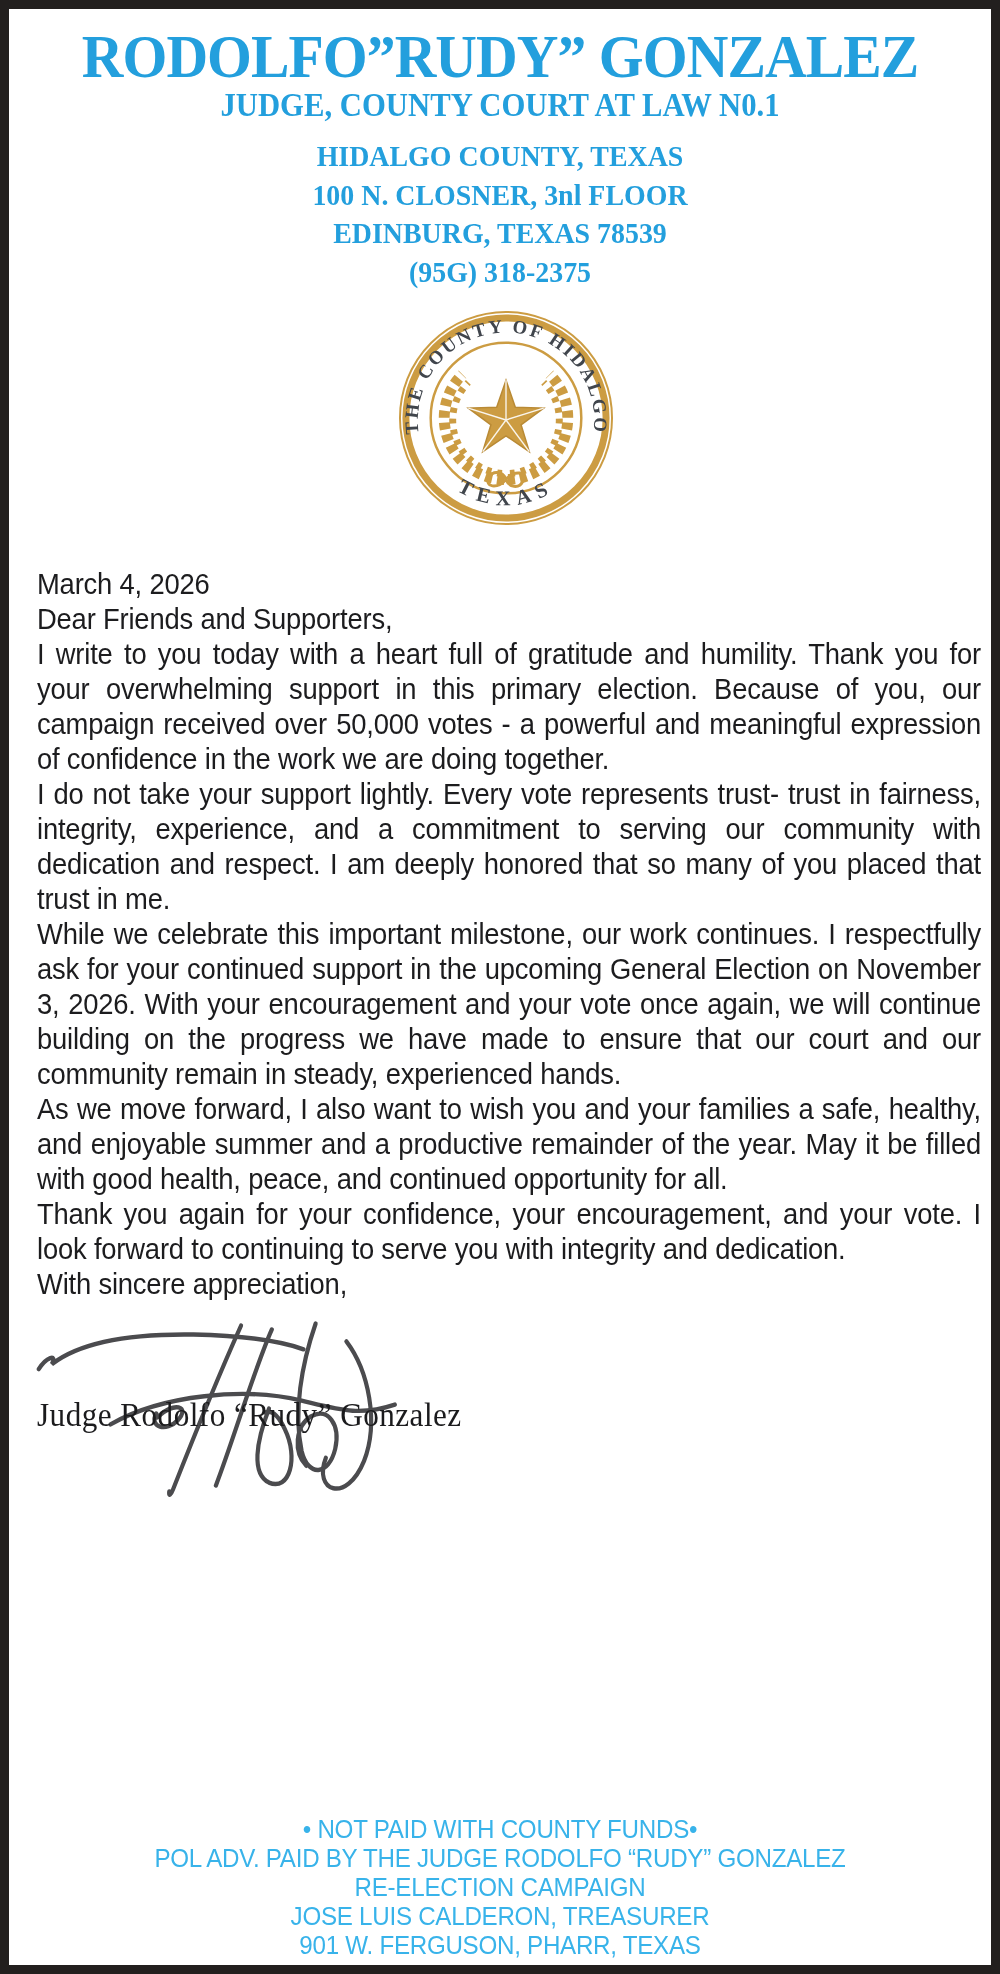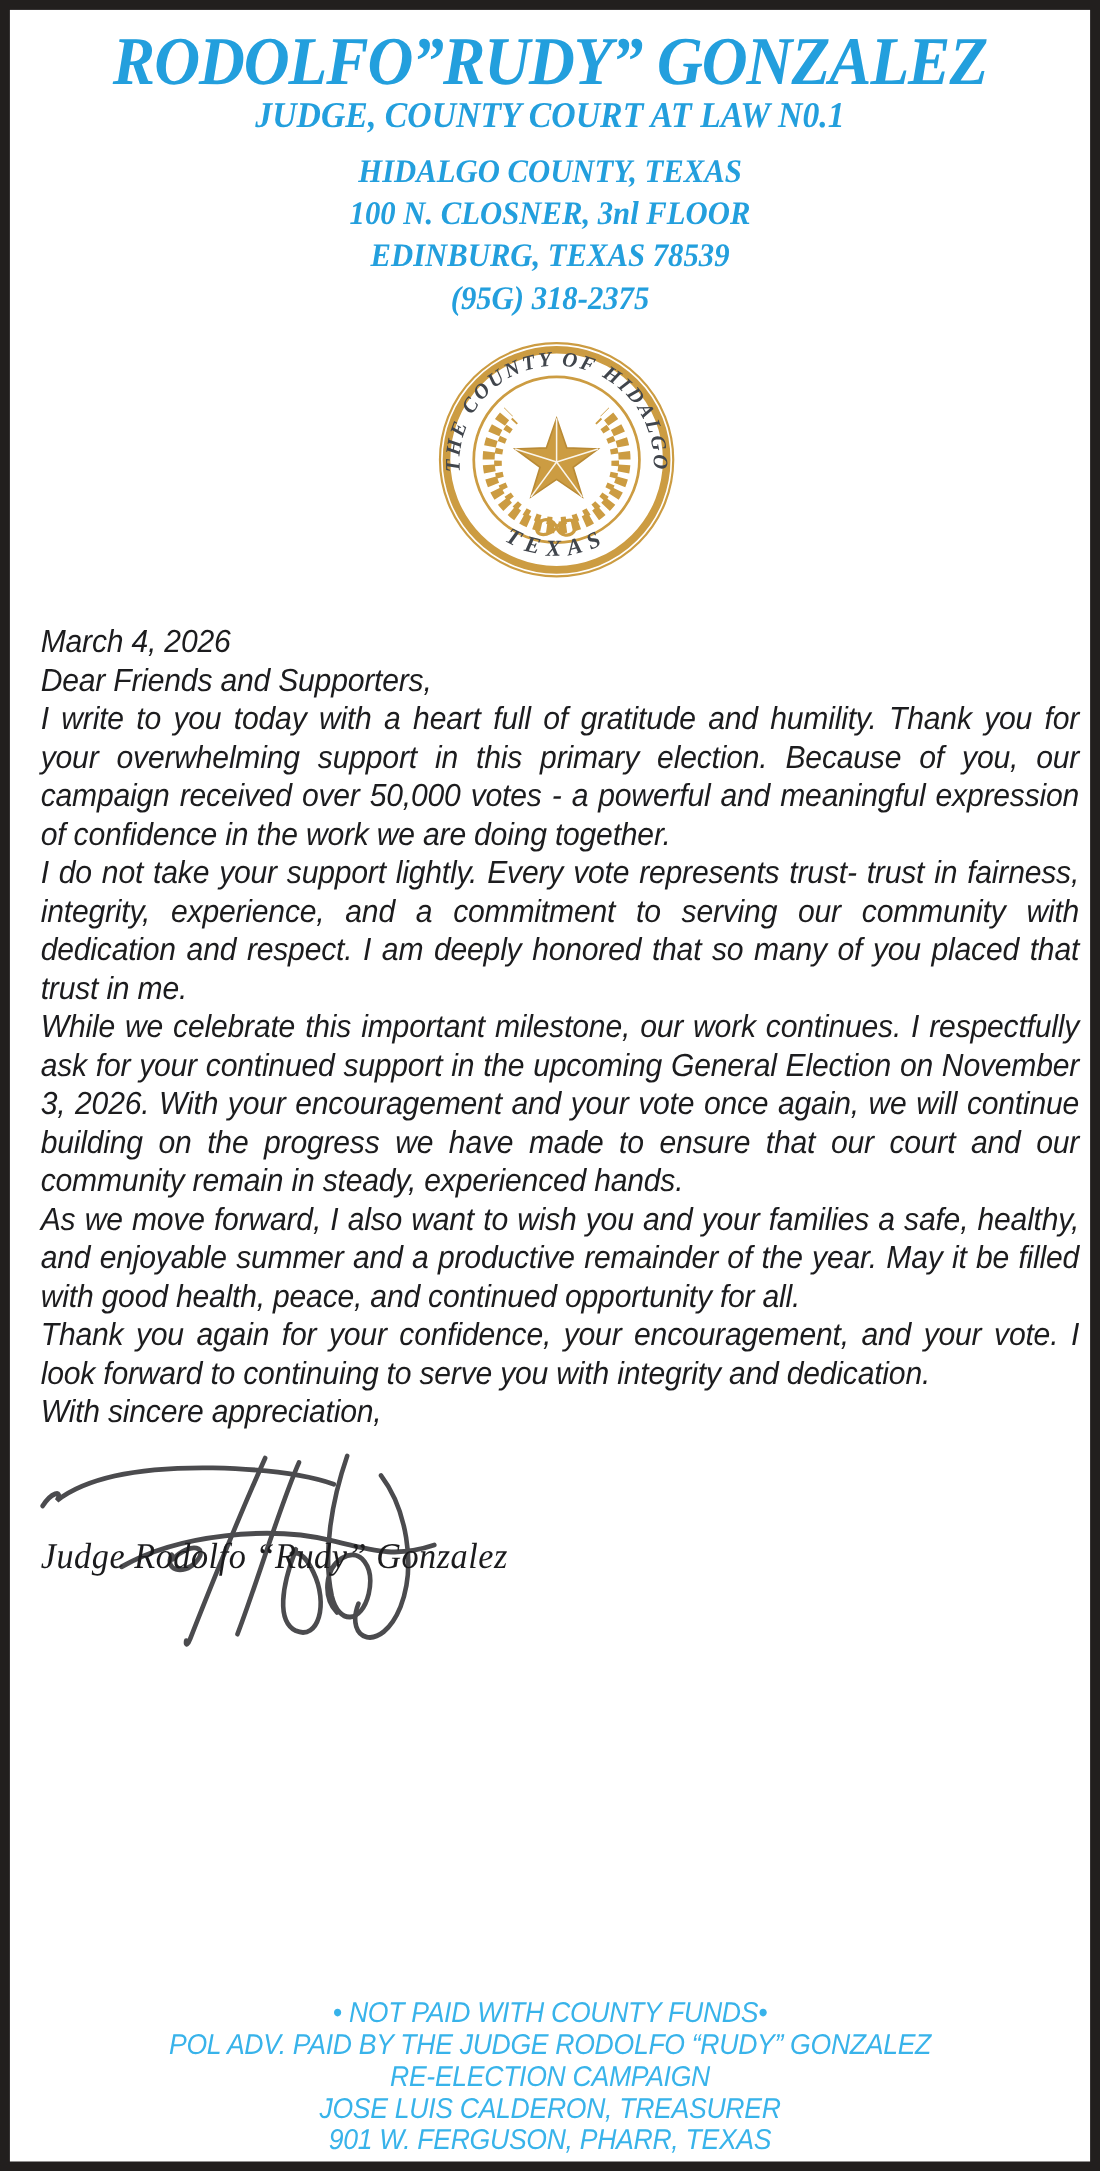--- a/index.html
+++ b/index.html
@@ -5,21 +5,20 @@
 <style>
   html,body{margin:0;padding:0;background:#e8e8e8;}
   .page{
     position:relative;
     width:1000px;height:1974px;
     background:#ffffff;
     border:9px solid var(--border-black,#221f1e);
     box-sizing:border-box;
     overflow:hidden;
     font-family:"Liberation Sans",sans-serif;
-    font-style:italic;
   }
   
   .letterhead{
     position:absolute;top:20px;left:0;right:0;
     text-align:center;
     color:var(--accent-blue,#239fdd);
     font-family:"Liberation Serif",serif;
     font-weight:bold;
     transform:scaleX(0.93);
     transform-origin:50% 0;

